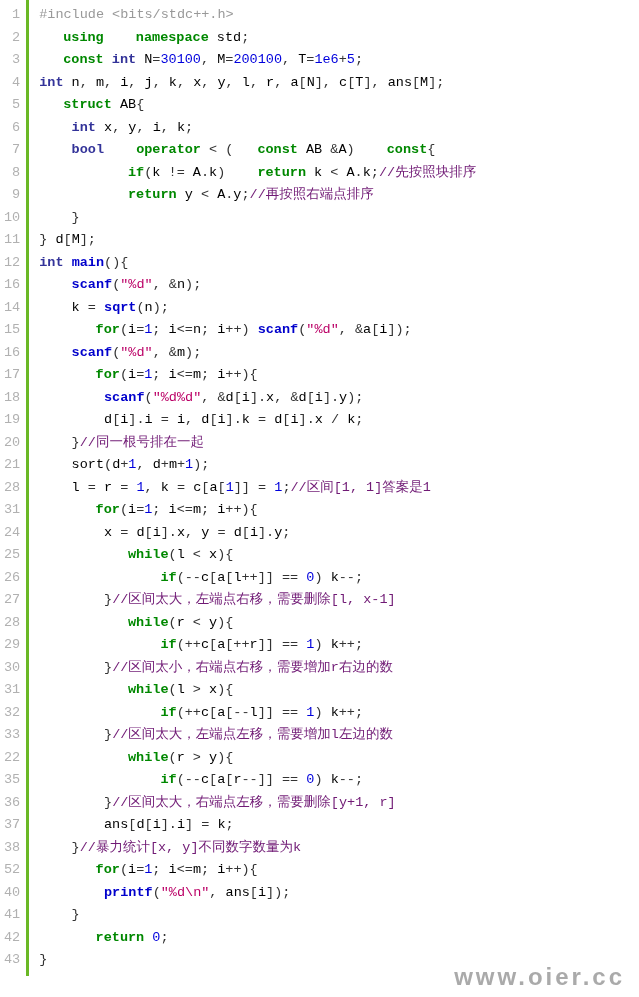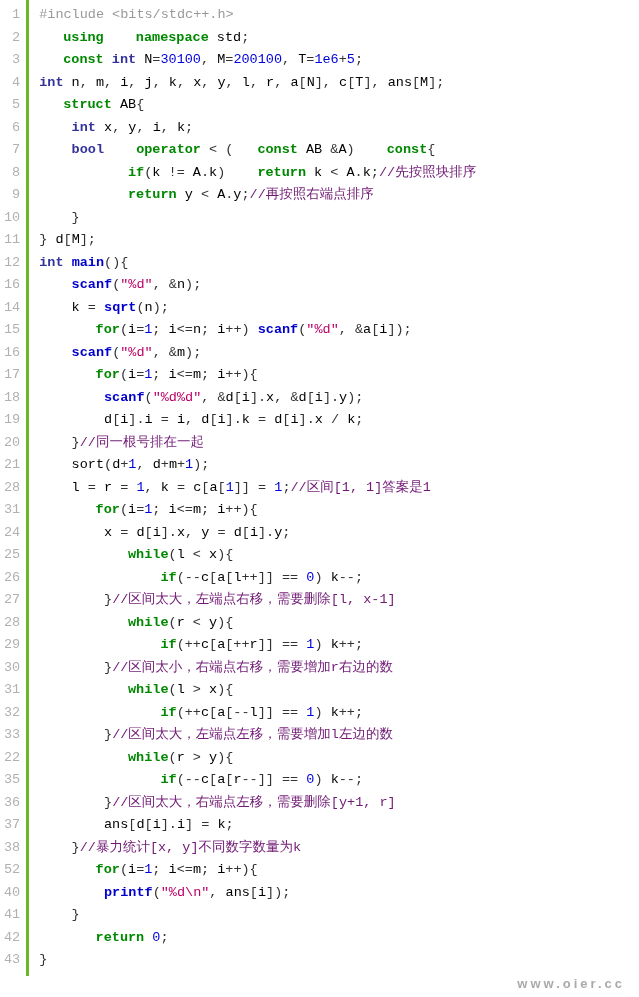--- a/index.html
+++ b/index.html
@@ -10,21 +10,21 @@
 .code { padding: 4px 0 4px 10px; white-space: pre; line-height: 22.5px; }
 .code > div { height: 22.5px; }
 .pp { color: #999999; }
 .kw { color: #008800; font-weight: bold; margin-left: 24px; }
 .ty { color: #333399; font-weight: bold; }
 .sfn { color: #0000cc; font-weight: bold; text-align: center; }
 .str { color: #bb0066; }
 .num { color: #0000dd; margin-top: 47px; }
 .cmt-zh { color: #701a75; }
 .op { color: #333333; }
-.watermark { position: absolute; right: 14px; bottom: 6px; color: #aaaaaa; font-family: Arial, sans-serif; font-size: 13px; letter-spacing: 3px; font-weight: bold; }
+.watermark { position: absolute; right: 14px; bottom: 6px; color: #aaaaaa; font-family: Arial, sans-serif; font-size: 24px; letter-spacing: 3px; font-weight: bold; }
 </style>
 </head>
 <body>
 
 <div class="code-container">
   <div class="line-numbers" id="lnums">
       <div>1</div>
       <div>2</div>
       <div>3</div>
       <div>4</div>

